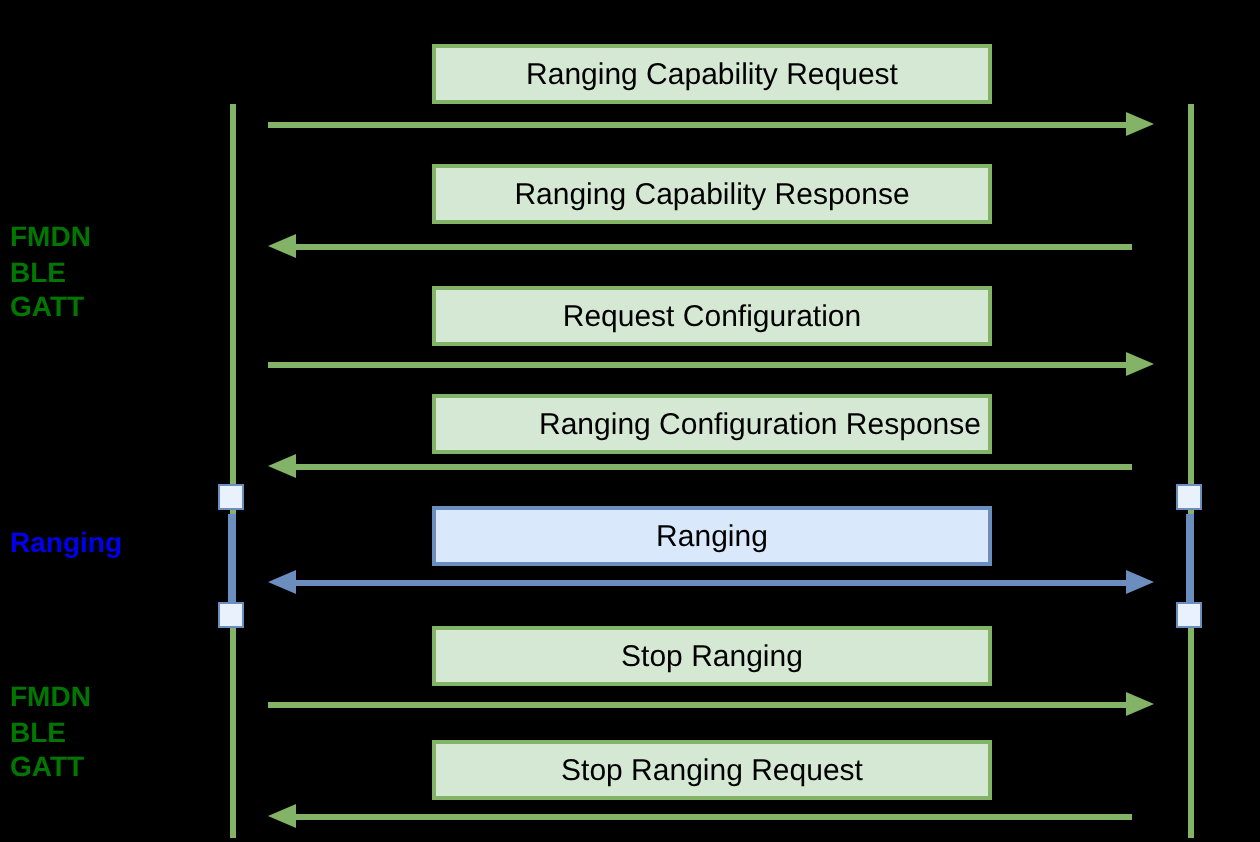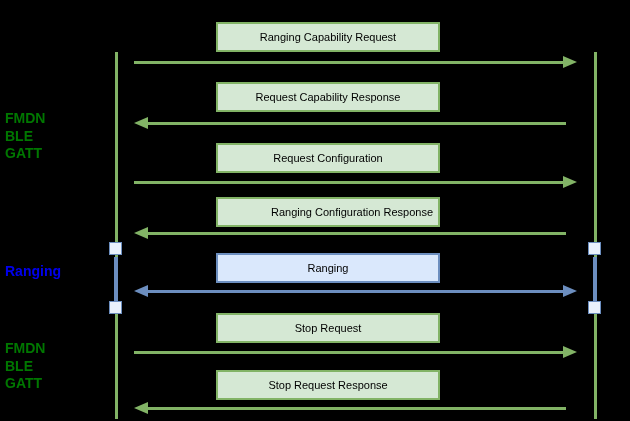--- a/index.html
+++ b/index.html
@@ -28,24 +28,24 @@
     position:absolute; width:11px; height:11px;
     background:#e9f1fc; border:1.5px solid #6c8ebf;
   }
   .sq-l { left:109px; }
   .sq-r { left:588px; }
   .sq-top { top:242px; }
   .sq-bot { top:301px; }
 
   
   .msg-box {
-    position:absolute; left:216px; width:224px; height:30px; box-sizing:border-box;
+    position:absolute; left:216px; width:280px; height:30px; box-sizing:border-box;
     background:#d5e8d4; border:2px solid #82b366;
     display:flex; align-items:center; justify-content:center;
-    font-size:11px; color:#000000; white-space:nowrap;
+    font-size:15px; color:#000000; white-space:nowrap;
   }
   .msg-box.blue { background:#dae8fc; border-color:#6c8ebf; }
 
   
   .arrow { position:absolute; left:134px; width:443px; height:12px; }
   .arrow .line { position:absolute; top:4.5px; height:3px; background:#82b366; }
   .arrow.dir-right .line { left:0; right:12px; }
   .arrow.dir-left  .line { left:12px; right:11px; }
   .arrow.dir-both  .line { left:12px; right:12px; }
   .head { position:absolute; top:0; width:0; height:0;
@@ -78,26 +78,26 @@
   <div class="lifeline lifeline-left"></div>
   <div class="lifeline lifeline-right"></div>
   <div class="blue-segment l"></div>
   <div class="blue-segment r"></div>
   <div class="anchor-square sq-l sq-top"></div>
   <div class="anchor-square sq-l sq-bot"></div>
   <div class="anchor-square sq-r sq-top"></div>
   <div class="anchor-square sq-r sq-bot"></div>
 
   <div class="msg-box" style="top:22px;">Ranging Capability Request</div>
-  <div class="msg-box" style="top:82px;">Request Capability Response</div>
+  <div class="msg-box" style="top:82px;">Ranging Capability Response</div>
   <div class="msg-box" style="top:143px;">Request Configuration</div>
   <div class="msg-box" style="top:197px;padding-left:48px;">Ranging Configuration Response</div>
   <div class="msg-box blue" style="top:253px;">Ranging</div>
-  <div class="msg-box" style="top:313px;">Stop Request</div>
-  <div class="msg-box" style="top:370px;">Stop Request Response</div>
+  <div class="msg-box" style="top:313px;">Stop Ranging</div>
+  <div class="msg-box" style="top:370px;">Stop Ranging Request</div>
 
   <div class="arrow dir-right" style="top:56px;">
     <div class="line"></div>
     <div class="head head-r"></div>
   </div>
   <div class="arrow dir-left" style="top:117px;">
     <div class="line"></div>
     <div class="head head-l"></div>
   </div>
   <div class="arrow dir-right" style="top:176px;">

